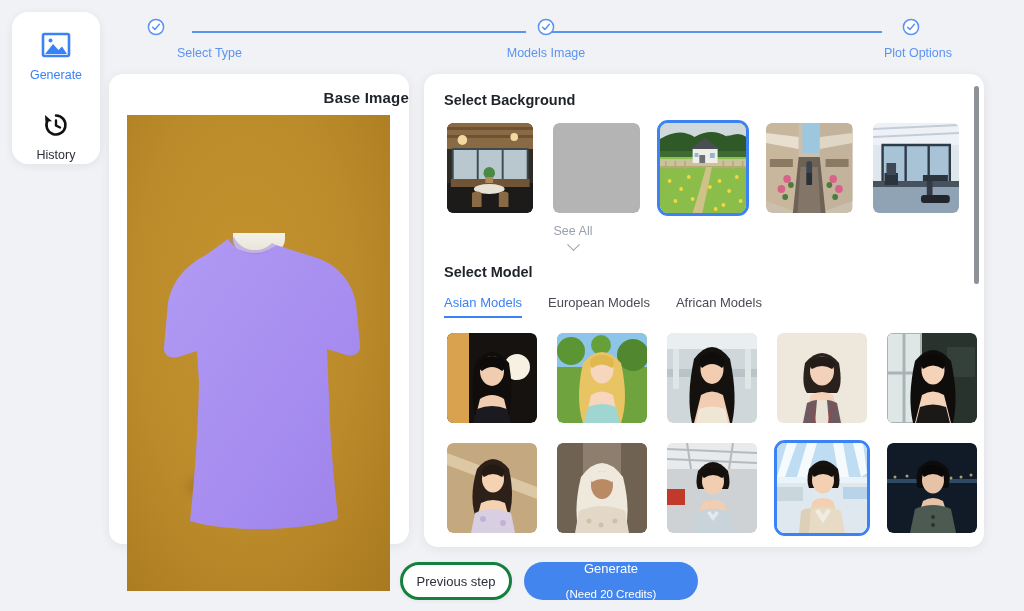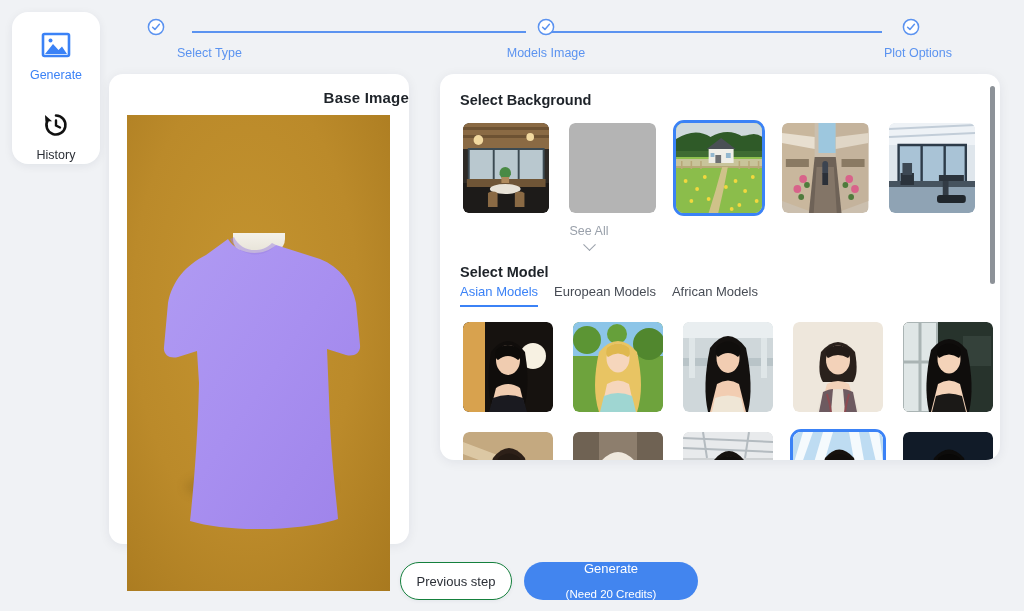--- a/index.html
+++ b/index.html
@@ -71,22 +71,22 @@
   }
   .collar {
     position: absolute; left: 50%; top: 118px; transform: translateX(-50%);
     width: 52px; height: 24px; border-radius: 0 0 26px 26px / 0 0 18px 18px;
     background: linear-gradient(#f4f1e9, #e4e0d4);
   }
   .tshirt { position: absolute; left: 50%; top: 118px; transform: translateX(-50%); }
 
   
   .right-card {
-    position: absolute; left: 440px; top: 74px;
-    width: 560px; height: 386px;
+    position: absolute; left: 424px; top: 74px;
+    width: 560px; height: 473px;
     background: #fff; border-radius: 14px;
     box-shadow: 0 2px 12px rgba(20,30,60,.07);
     overflow: hidden;
   }
   .right-inner { position: absolute; inset: 0; padding: 18px 22px 0 20px; }
   .sec-title { font-size: 14.5px; font-weight: bold; color: #1e2329; }
   .bg-row { display: flex; gap: 14px; margin-top: 12px; }
   .bg-thumb {
     width: 96px; height: 96px; border-radius: 9px;
     overflow: hidden; cursor: pointer; position: relative;
@@ -95,21 +95,21 @@
   .bg-thumb .inner { width: 100%; height: 100%; border-radius: 6px; overflow: hidden; }
   .bg-thumb.selected { border-color: #3b82f6; border-radius: 11px; }
   .see-all {
     text-align: center; width: 258px; margin-top: 8px;
     font-size: 12.5px; color: #9aa1ab; cursor: pointer;
     display: flex; align-items: center; justify-content: center; gap: 5px; flex-direction: column;
   }
   .chev { display: inline-block; width: 9px; height: 9px; border-right: 1.6px solid #9aa1ab;
           border-bottom: 1.6px solid #9aa1ab; transform: rotate(45deg) translate(-2px,-2px); }
   .model-title { margin-top: 12px; }
-  .tabs { display: flex; gap: 16px; margin-top: 4px; }
+  .tabs { display: flex; gap: 26px; margin-top: 15px; }
   .tab { font-size: 13px; color: #474c55; cursor: pointer; padding-bottom: 6px; }
   .tab.active { color: #3b82f6; border-bottom: 2px solid #3b82f6; }
   .model-grid {
     margin-top: 12px; display: grid; grid-template-columns: repeat(5, 96px);
     gap: 14px 14px;
   }
   .m-thumb {
     width: 96px; height: 96px; border-radius: 9px; overflow: hidden;
     cursor: pointer; border: 3px solid transparent; position: relative;
   }
@@ -121,21 +121,21 @@
   }
   .scroll-thumb {
     position: absolute; top: 0; left: 0; width: 5px; height: 198px;
     background: #8d9298; border-radius: 3px;
   }
 
   
   .footer { position: absolute; left: 400px; top: 562px; display: flex; gap: 12px; align-items: center; }
   .btn-prev {
     width: 112px; height: 38px; border-radius: 19px;
-    background: #fff; border: 1px solid #15803d;
+    background: #fff; border: 3px solid #15803d;
     box-shadow: 0 1px 4px rgba(20,30,60,.06);
     font-size: 13px; color: #2b2f36; cursor: pointer;
     display: flex; align-items: center; justify-content: center;
   }
   .btn-gen {
     width: 174px; height: 38px; border-radius: 19px;
     background: #4285ef; border: none; color: #fff; cursor: pointer;
     display: flex; flex-direction: column; align-items: center; justify-content: center;
     line-height: 1.18;
   }

